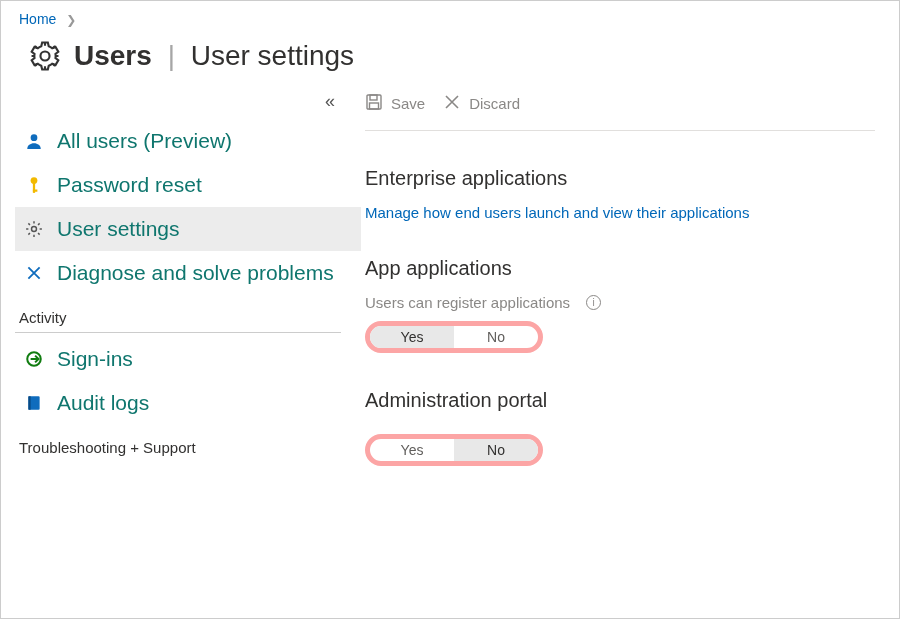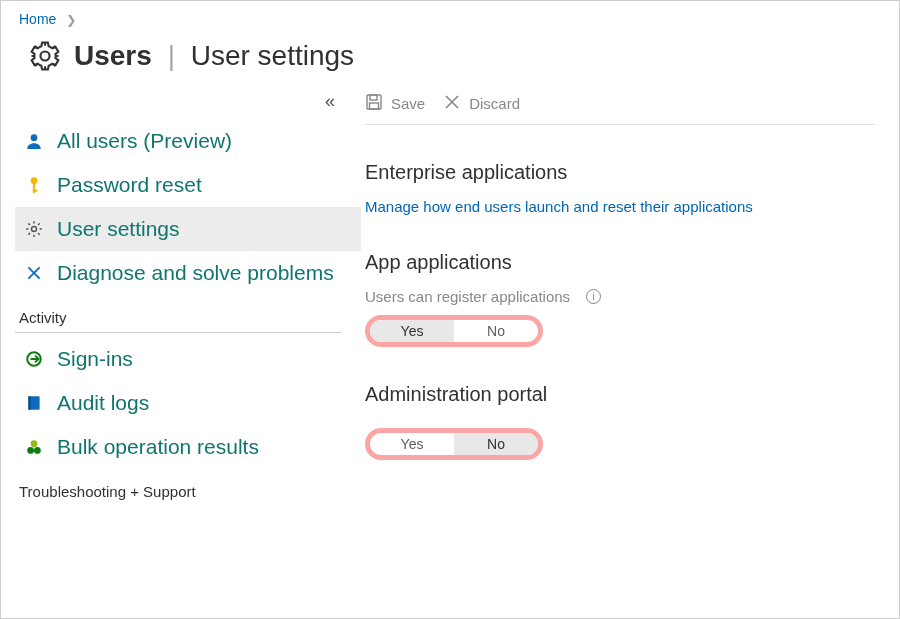--- a/index.html
+++ b/index.html
@@ -76,21 +76,21 @@
       margin-right: 20px;
     }
     .main {
       flex: 1;
       padding: 0 24px 0 4px;
     }
     .toolbar {
       display: flex;
       align-items: center;
       gap: 18px;
-      padding: 0 0 10px 0;
+      padding: 0 0 16px 0;
       margin-top: 4px;
       color: #8a8886;
       border-bottom: 1px solid #e1dfdd;
     }
     .tb-btn {
       display: inline-flex;
       align-items: center;
       gap: 8px;
       font-size: 15px;
       color: #8a8886;
@@ -233,30 +233,20 @@
       <div class="nav-item">
         <span class="nav-icon">
           <svg viewBox="0 0 16 16" fill="#0f6cbd">
               <rect x="3" y="2" width="10" height="12" rx="1"></rect>
               <rect x="3" y="2" width="2" height="12" fill="#084a84"></rect>
             </svg>
         </span>
         <span>Audit logs</span>
       </div>
 
-      <div class="nav-item">
-        <span class="nav-icon">
-          <svg viewBox="0 0 16 16">
-              <circle cx="5" cy="11" r="3" fill="#107c10"></circle>
-              <circle cx="11" cy="11" r="3" fill="#107c10"></circle>
-              <circle cx="8" cy="5" r="3" fill="#8cbd18"></circle>
-            </svg>
-        </span>
-        <span>Bulk operation results</span>
-      </div>
 
       <div class="section-label" style="border-bottom:none;">Troubleshooting + Support</div>
 
     </div>
   </div>
 
   <div class="main">
     <div class="toolbar">
       <span class="tb-btn">
         <span>
@@ -272,21 +262,21 @@
         <span>
           <svg viewBox="0 0 18 18" fill="none" stroke="#8a8886" stroke-width="1.6">
               <path d="M3 3l12 12M15 3L3 15"></path>
             </svg>
         </span>
         <span>Discard</span>
       </span>
     </div>
 
     <h2 class="section-heading">Enterprise applications</h2>
-    <a class="link-text">Manage how end users launch and reset their applications</a>
+    <a class="link-text">Manage how end users launch and view their applications</a>
 
     <h2 class="section-heading">App applications</h2>
     <div class="field-label">
       <span>Users can register applications</span>
       <span class="info-icon">i</span>
     </div>
     <div class="toggle-pill">
       <div class="toggle-opt selected">Yes</div>
       <div class="toggle-opt">No</div>
     </div>

